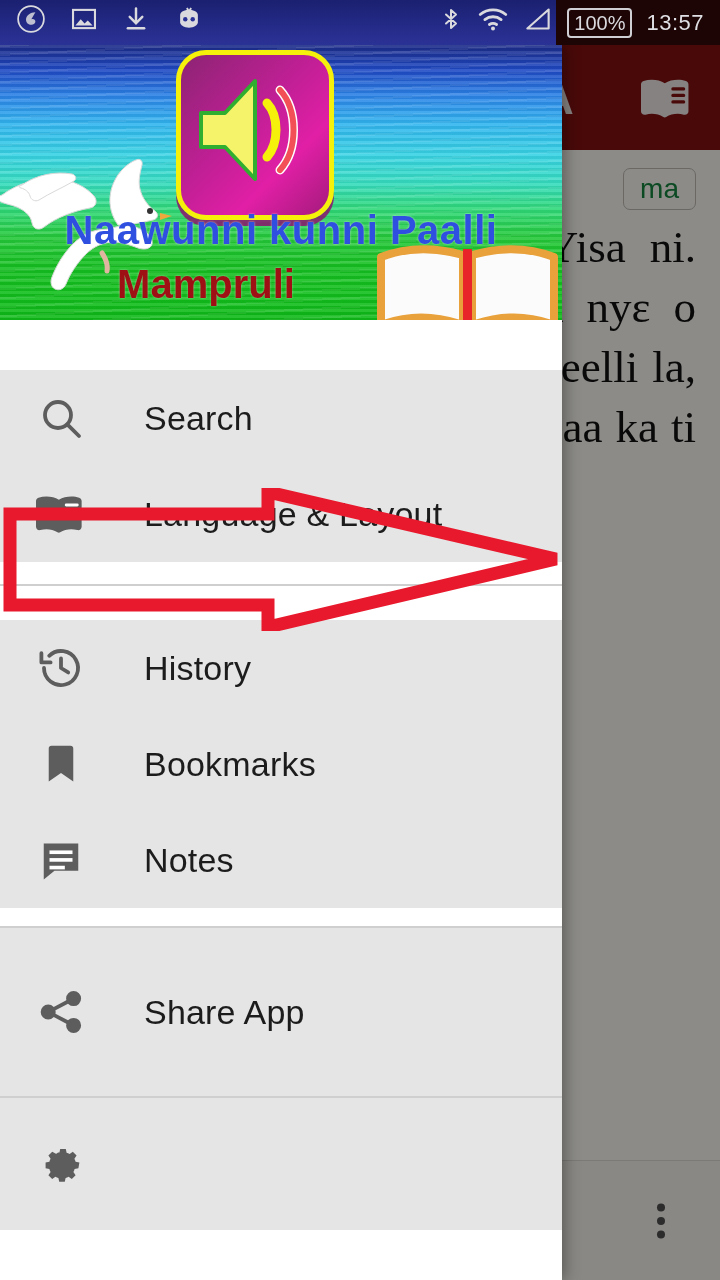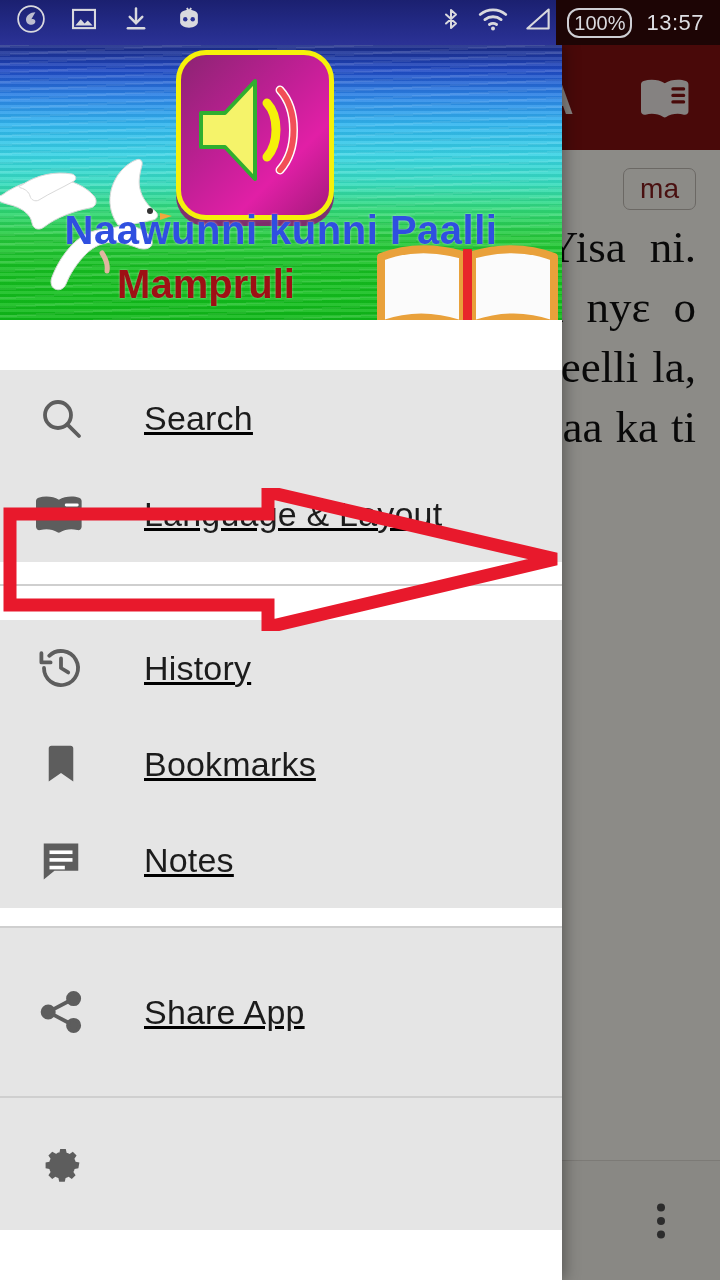--- a/index.html
+++ b/index.html
@@ -23,21 +23,21 @@
     color:#e6e0df;
   }
   .appbar-A{font-size:46px;font-weight:bold;line-height:1;color:#e8e2e1;}
   .reader{
     position:absolute;left:0;top:150px;width:720px;bottom:120px;
     background:#f1efe9;padding:18px 24px 0 24px;box-sizing:border-box;
   }
   .chip-row{display:flex;justify-content:flex-end;}
   .chip{
     border:1px solid #b9b4ad;border-radius:7px;padding:4px 16px;
-    font-size:28px;color:#7f1d1d;background:#f1efe9;
+    font-size:28px;color:#15803d;background:#f1efe9;
   }
   .verse{
     font-family:"Liberation Serif", serif;
     font-size:45px;line-height:1.33;color:#111;
     text-align:justify;margin-top:8px;
   }
   .bottombar{
     position:absolute;left:0;bottom:0;width:720px;height:120px;
     background:#eceae4;border-top:1px solid #d6d2cb;
     display:flex;align-items:center;justify-content:flex-end;gap:58px;
@@ -50,27 +50,27 @@
   .statusbar{
     position:absolute;left:0;top:0;width:720px;height:45px;z-index:40;
     display:flex;align-items:center;box-sizing:border-box;padding:0 16px;
     color:#d9d9de;font-size:26px;
   }
   .sb-bg-left{position:absolute;left:0;top:0;width:556px;height:45px;
     background:linear-gradient(180deg,#1b2070 0%,#232a86 55%,#2b3296 100%);z-index:-1;}
   .sb-bg-right{position:absolute;left:556px;top:0;width:164px;height:45px;background:#1d0505;z-index:-1;}
   .sb-left{display:flex;align-items:center;gap:24px;}
   .sb-right{margin-left:auto;display:flex;align-items:center;gap:14px;}
-  .batt{border:2px solid #cfcfd4;border-radius:12px;padding:0 5px;font-size:20px;line-height:26px;}
+  .batt{border:2px solid #cfcfd4;border-radius:4px;padding:0 5px;font-size:20px;line-height:26px;}
   .clock{font-size:22px;letter-spacing:0.5px;color:#dedee3;}
 
   
   .drawer{
     position:absolute;left:0;top:45px;width:562px;height:1235px;z-index:30;
-    background:#ffffff;box-shadow:3px 0 14px rgba(0,0,0,.35);overflow:hidden;text-decoration:underline;
+    background:#ffffff;box-shadow:3px 0 14px rgba(0,0,0,.35);overflow:hidden;
   }
   .drawer-header{position:relative;width:562px;height:275px;overflow:hidden;}
   .banner-bg{
     position:absolute;inset:0;
     background:
       repeating-linear-gradient(180deg, rgba(255,255,255,.10) 0 3px, rgba(0,0,0,.05) 3px 6px),
       linear-gradient(180deg,
         #1b2a86 0%, #1f49c4 9%, #2c86e8 19%, #31b6ef 29%,
         #38d3e4 40%, #36dcc0 50%, #2fd977 60%, #25c93a 70%,
         #16c022 80%, #12bf1c 92%, #0fb818 100%);

